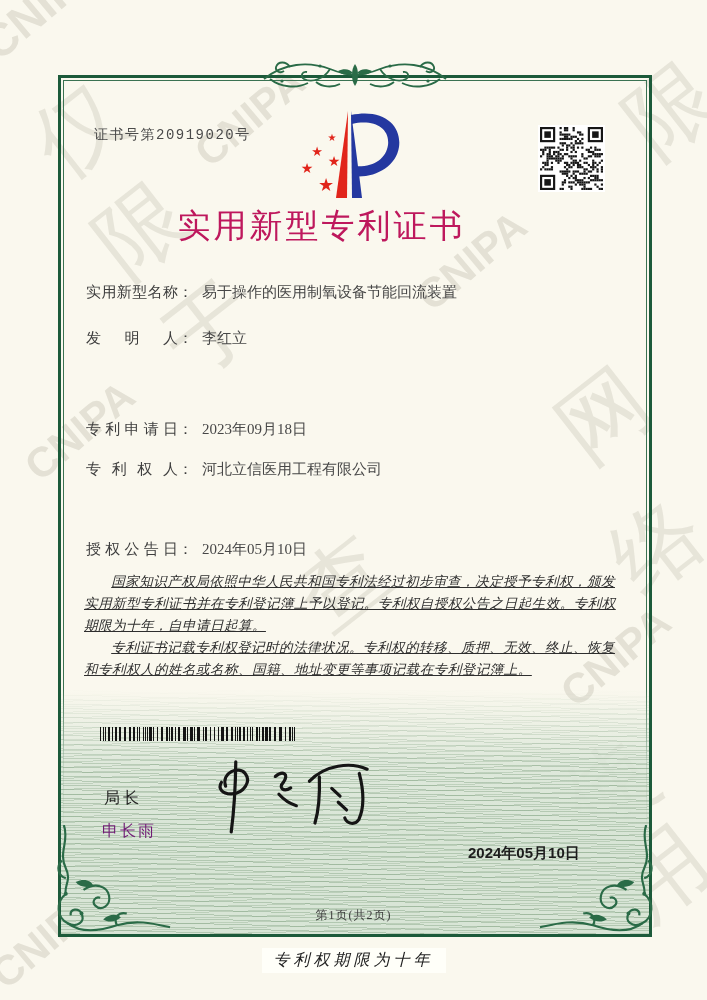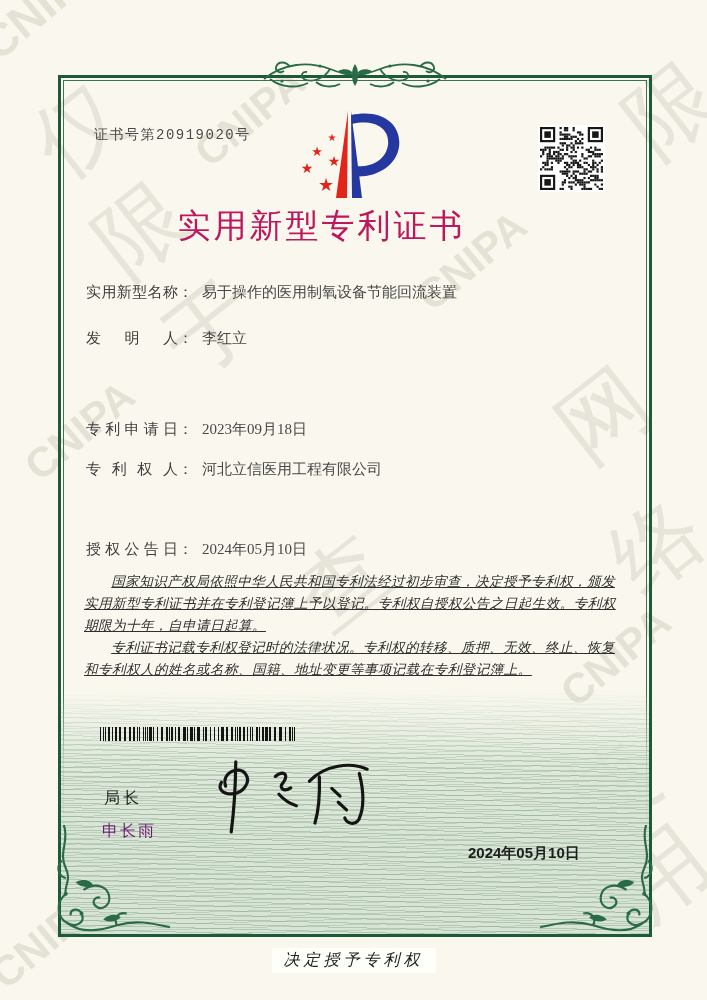--- a/index.html
+++ b/index.html
@@ -523,17 +523,18 @@
       <path d="M87 40 C92 46 98 50 104 52"></path>
       <path d="M118 28 C134 12 160 10 176 18"></path>
       <path d="M128 24 C128 42 126 58 122 70"></path>
       <path d="M168 22 C172 40 172 56 166 68 C162 74 154 72 152 66"></path>
       <path d="M140 36 l8 8 M146 50 l8 8"></path>
     </g>
   </svg>
 
   <div class="grant-date">2024年05月10日</div>
 
+  <div class="page-indicator">第1页(共2页)</div>
 
   <div class="footer-note">
-    <span>决定授予专利权</span>
+    <span>专利权期限为十年</span>
   </div>
 </div>
 
 </body></html>

